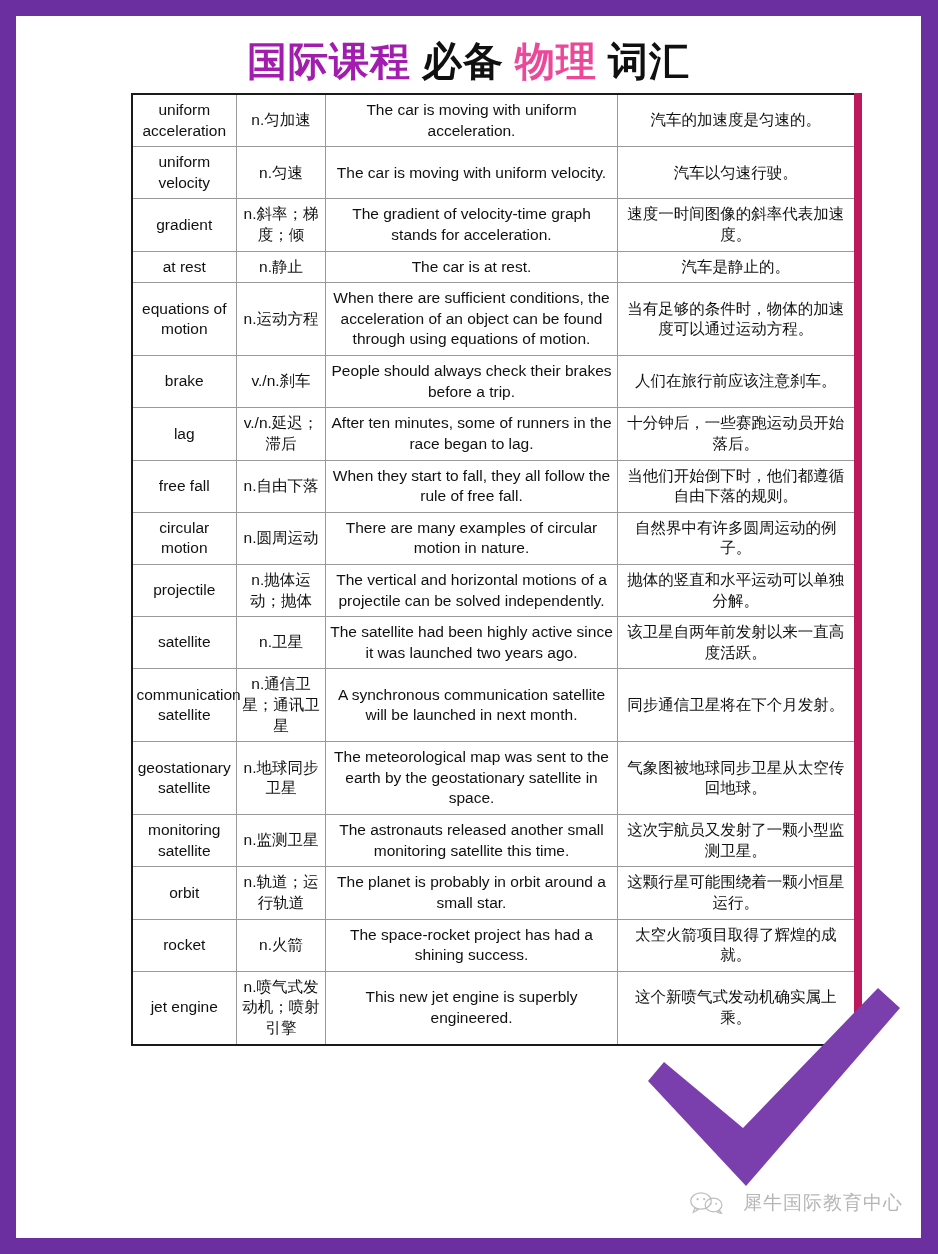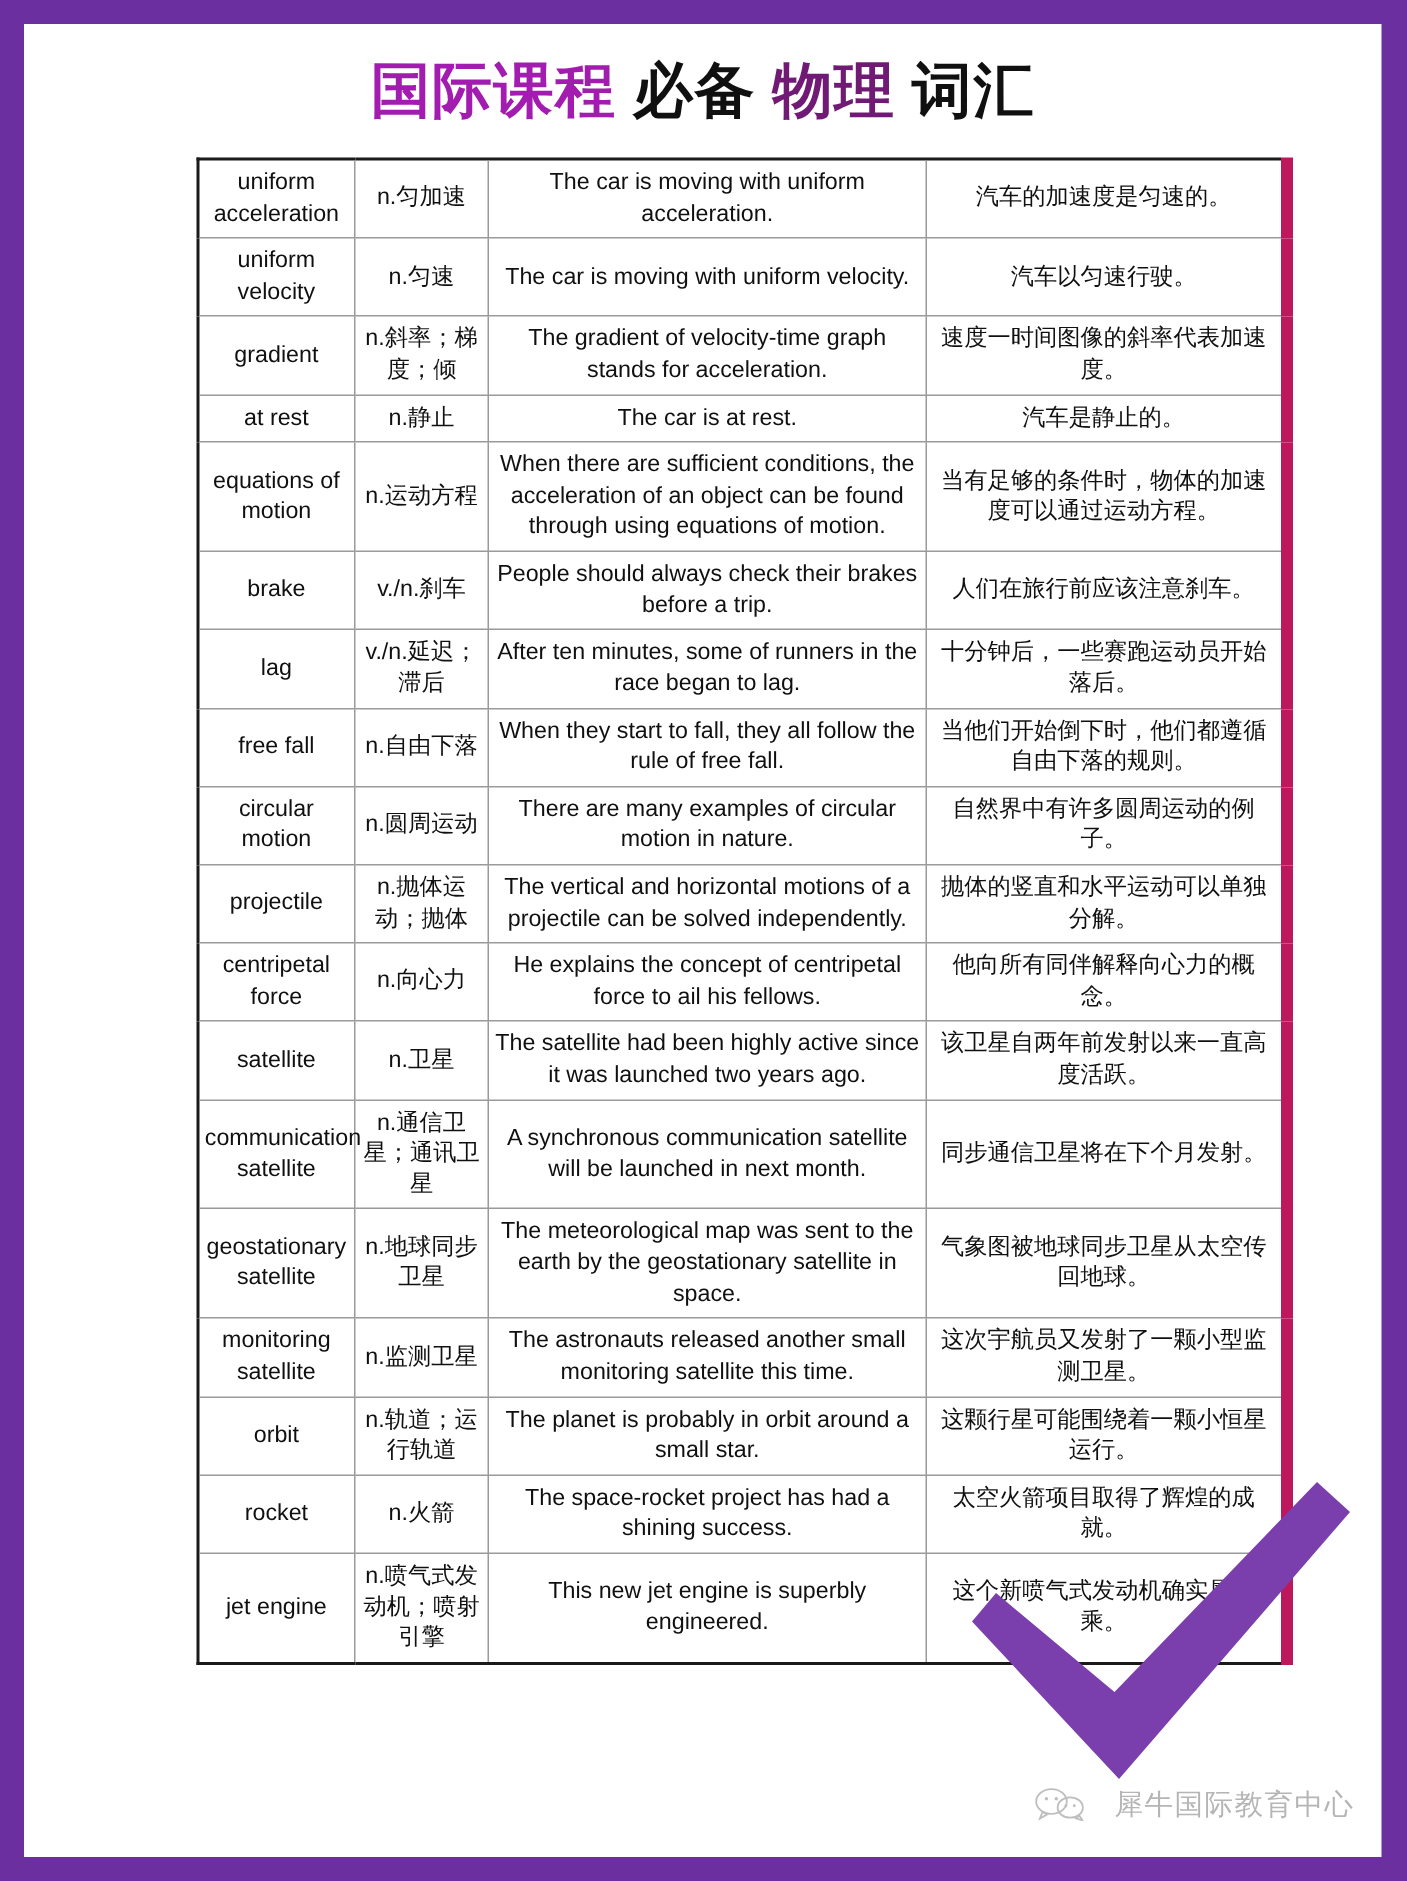--- a/index.html
+++ b/index.html
@@ -48,21 +48,21 @@
     font-weight: bold;
     letter-spacing: 1px;
     white-space: nowrap;
     line-height: 1;
   }
   #title-text .seg { display: inline; }
   #title-text .gap { display: inline-block; width: 11px; }
 
   
   #table-wrap {
-    margin: 13px auto 0 auto;
+    margin: 1px auto 0 auto;
     width: 676px;
   }
 
   table#vocab-table {
     width: 726px;
     border-collapse: collapse;
     table-layout: fixed;
     border: 2px solid #1a1a1a;
   }
 
@@ -120,21 +120,21 @@
     pointer-events: none;
   }
 </style>
 </head>
 <body>
 
 <div id="page-frame">
   <div id="page-inner">
 
     <div id="title-bar">
-      <div id="title-text"><span class="seg" style="color: #a21caf;">国际课程</span><span class="gap"></span><span class="seg" style="color: rgb(16, 16, 16);">必备</span><span class="gap"></span><span class="seg" style="color: #701a75;">物理</span><span class="gap"></span><span class="seg" style="color: rgb(16, 16, 16);">词汇</span></div>
+      <div id="title-text"><span class="seg" style="color: #a21caf;">国际课程</span><span class="gap"></span><span class="seg" style="color: rgb(16, 16, 16);">必备</span><span class="gap"></span><span class="seg" style="color: #ec4899;">物理</span><span class="gap"></span><span class="seg" style="color: rgb(16, 16, 16);">词汇</span></div>
     </div>
 
     <div id="table-wrap">
       <table id="vocab-table">
         <colgroup>
           <col class="c-term">
             <col class="c-pos">
             <col class="c-en">
             <col class="c-zh">
         </colgroup>
@@ -191,26 +191,20 @@
               <td class="term">circular motion</td>
               <td class="pos">n.圆周运动</td>
               <td class="en">There are many examples of circular motion in nature.</td>
               <td class="zh">自然界中有许多圆周运动的例子。</td>
             </tr>
             <tr>
               <td class="term">projectile</td>
               <td class="pos">n.抛体运动；抛体</td>
               <td class="en">The vertical and horizontal motions of a projectile can be solved independently.</td>
               <td class="zh">抛体的竖直和水平运动可以单独分解。</td>
-            </tr>
-            <tr>
-              <td class="term">centripetal force</td>
-              <td class="pos">n.向心力</td>
-              <td class="en">He explains the concept of centripetal force to ail his fellows.</td>
-              <td class="zh">他向所有同伴解释向心力的概念。</td>
             </tr>
             <tr>
               <td class="term">satellite</td>
               <td class="pos">n.卫星</td>
               <td class="en">The satellite had been highly active since it was launched two years ago.</td>
               <td class="zh">该卫星自两年前发射以来一直高度活跃。</td>
             </tr>
             <tr>
               <td class="term">communication satellite</td>
               <td class="pos">n.通信卫星；通讯卫星</td>

